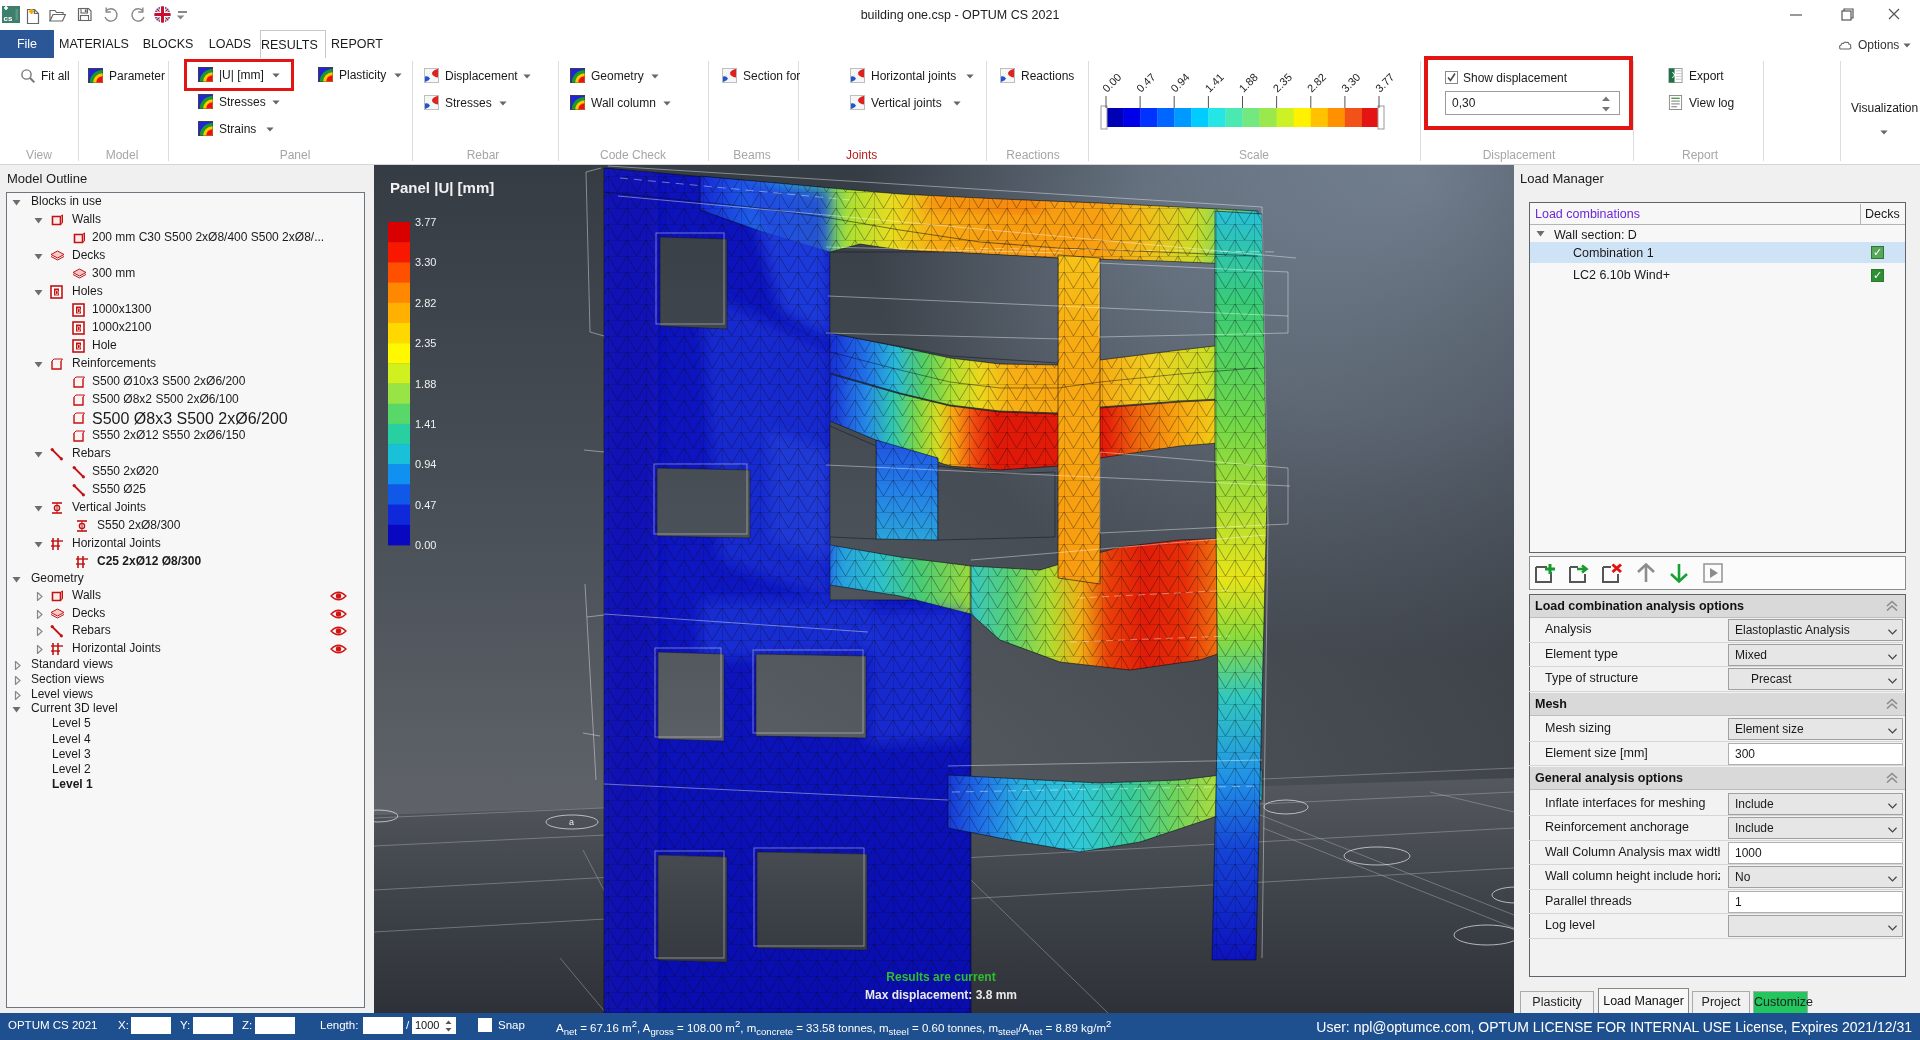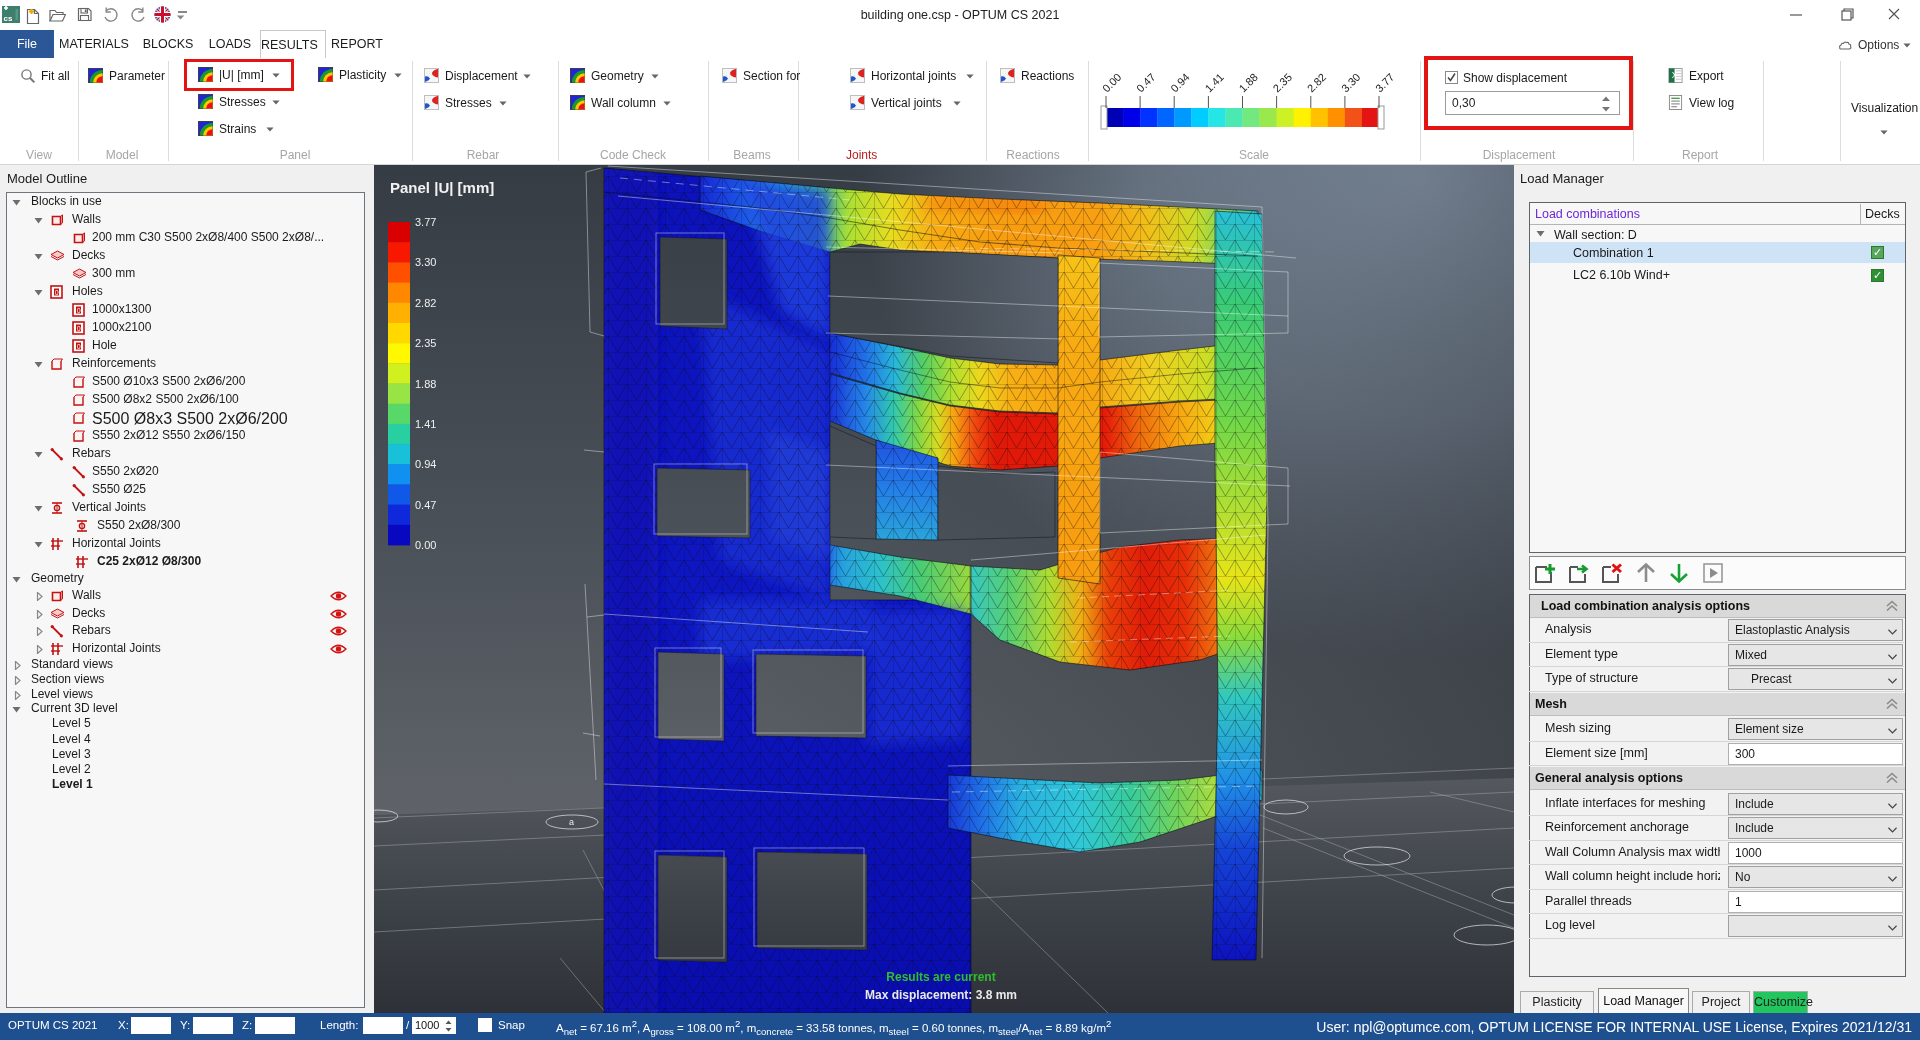--- a/index.html
+++ b/index.html
@@ -866,21 +866,21 @@
 </svg></div>
       <div style="position:absolute;left:154px;top:397px;width:22px;height:22px"><svg class="lmti" viewBox="0 0 22 22">
 <path d="M3 12 L11 19.5 L19 12" fill="none" stroke="#18a035" stroke-width="2.6"></path>
 <path d="M11 2 V18" stroke="#18a035" stroke-width="2.6"></path>
 </svg></div>
       <div style="position:absolute;left:188px;top:397px;width:22px;height:22px"><svg class="lmti" viewBox="0 0 22 22">
 <rect x="2" y="2" width="18" height="18" fill="none" stroke="#999" stroke-width="1.6"></rect>
 <path d="M8 6 L16 11 L8 16Z" fill="#8c8c8c"></path>
 </svg></div>
       <div style="position:absolute;left:15px;top:429px;width:377px;height:383px;background:#f2f2f2;border:1px solid #5f646c;box-sizing:border-box"></div>
-      <div style="position:absolute;left:16px;top:430px;width:375px;height:23px;background:#d9d9d9;border-bottom:1px solid #bdbdbd;box-sizing:border-box;font-size:12.5px;font-weight:bold;color:#111;line-height:22px;padding-left:11px">Load combination analysis options<svg style="position:absolute;right:6px;top:4px" width="14" height="14" viewBox="0 0 14 14">
+      <div style="position:absolute;left:16px;top:430px;width:375px;height:23px;background:#d9d9d9;border-bottom:1px solid #bdbdbd;box-sizing:border-box;font-size:12.5px;font-weight:bold;color:#111;line-height:22px;padding-left:5px">Load combination analysis options<svg style="position:absolute;right:6px;top:4px" width="14" height="14" viewBox="0 0 14 14">
 <path d="M2 7 L7 2.5 L12 7 M2 11.5 L7 7 L12 11.5" fill="none" stroke="#8a8a8a" stroke-width="1.6"></path>
         </svg></div>
       <div class="grow" style="top:453px">
         <span>Analysis</span>
       </div>
       <div style="position:absolute;left:214px;top:454px;width:175px;height:22px;background:#e6e6e6;border:1px solid #a0a0a0;box-sizing:border-box;font-size:12px;color:#1a1a1a;line-height:20px;padding-left:6px">Elastoplastic Analysis<svg style="position:absolute;right:5px;top:9px" width="9" height="6" viewBox="0 0 10 6">
           <path d="M0.5 0.5 L5 5 L9.5 0.5" fill="none" stroke="#444" stroke-width="1.3"></path>
         </svg></div>
       <div class="grow" style="top:477.5px">
         <span>Element type</span>

